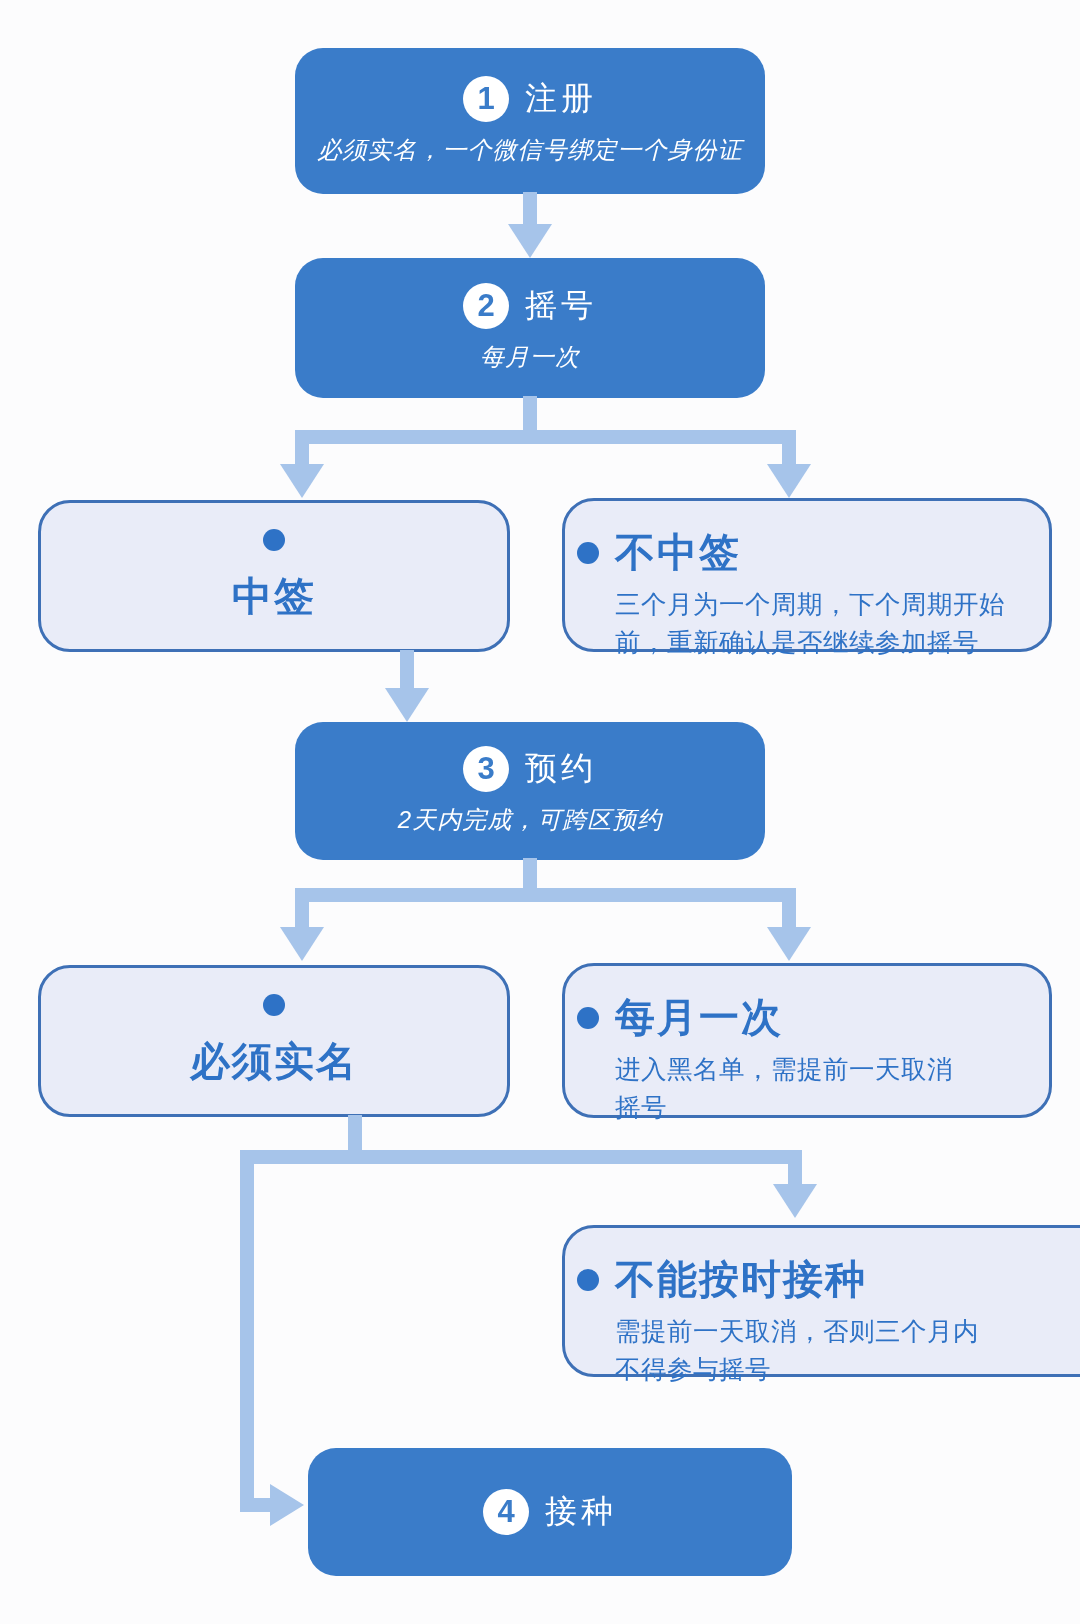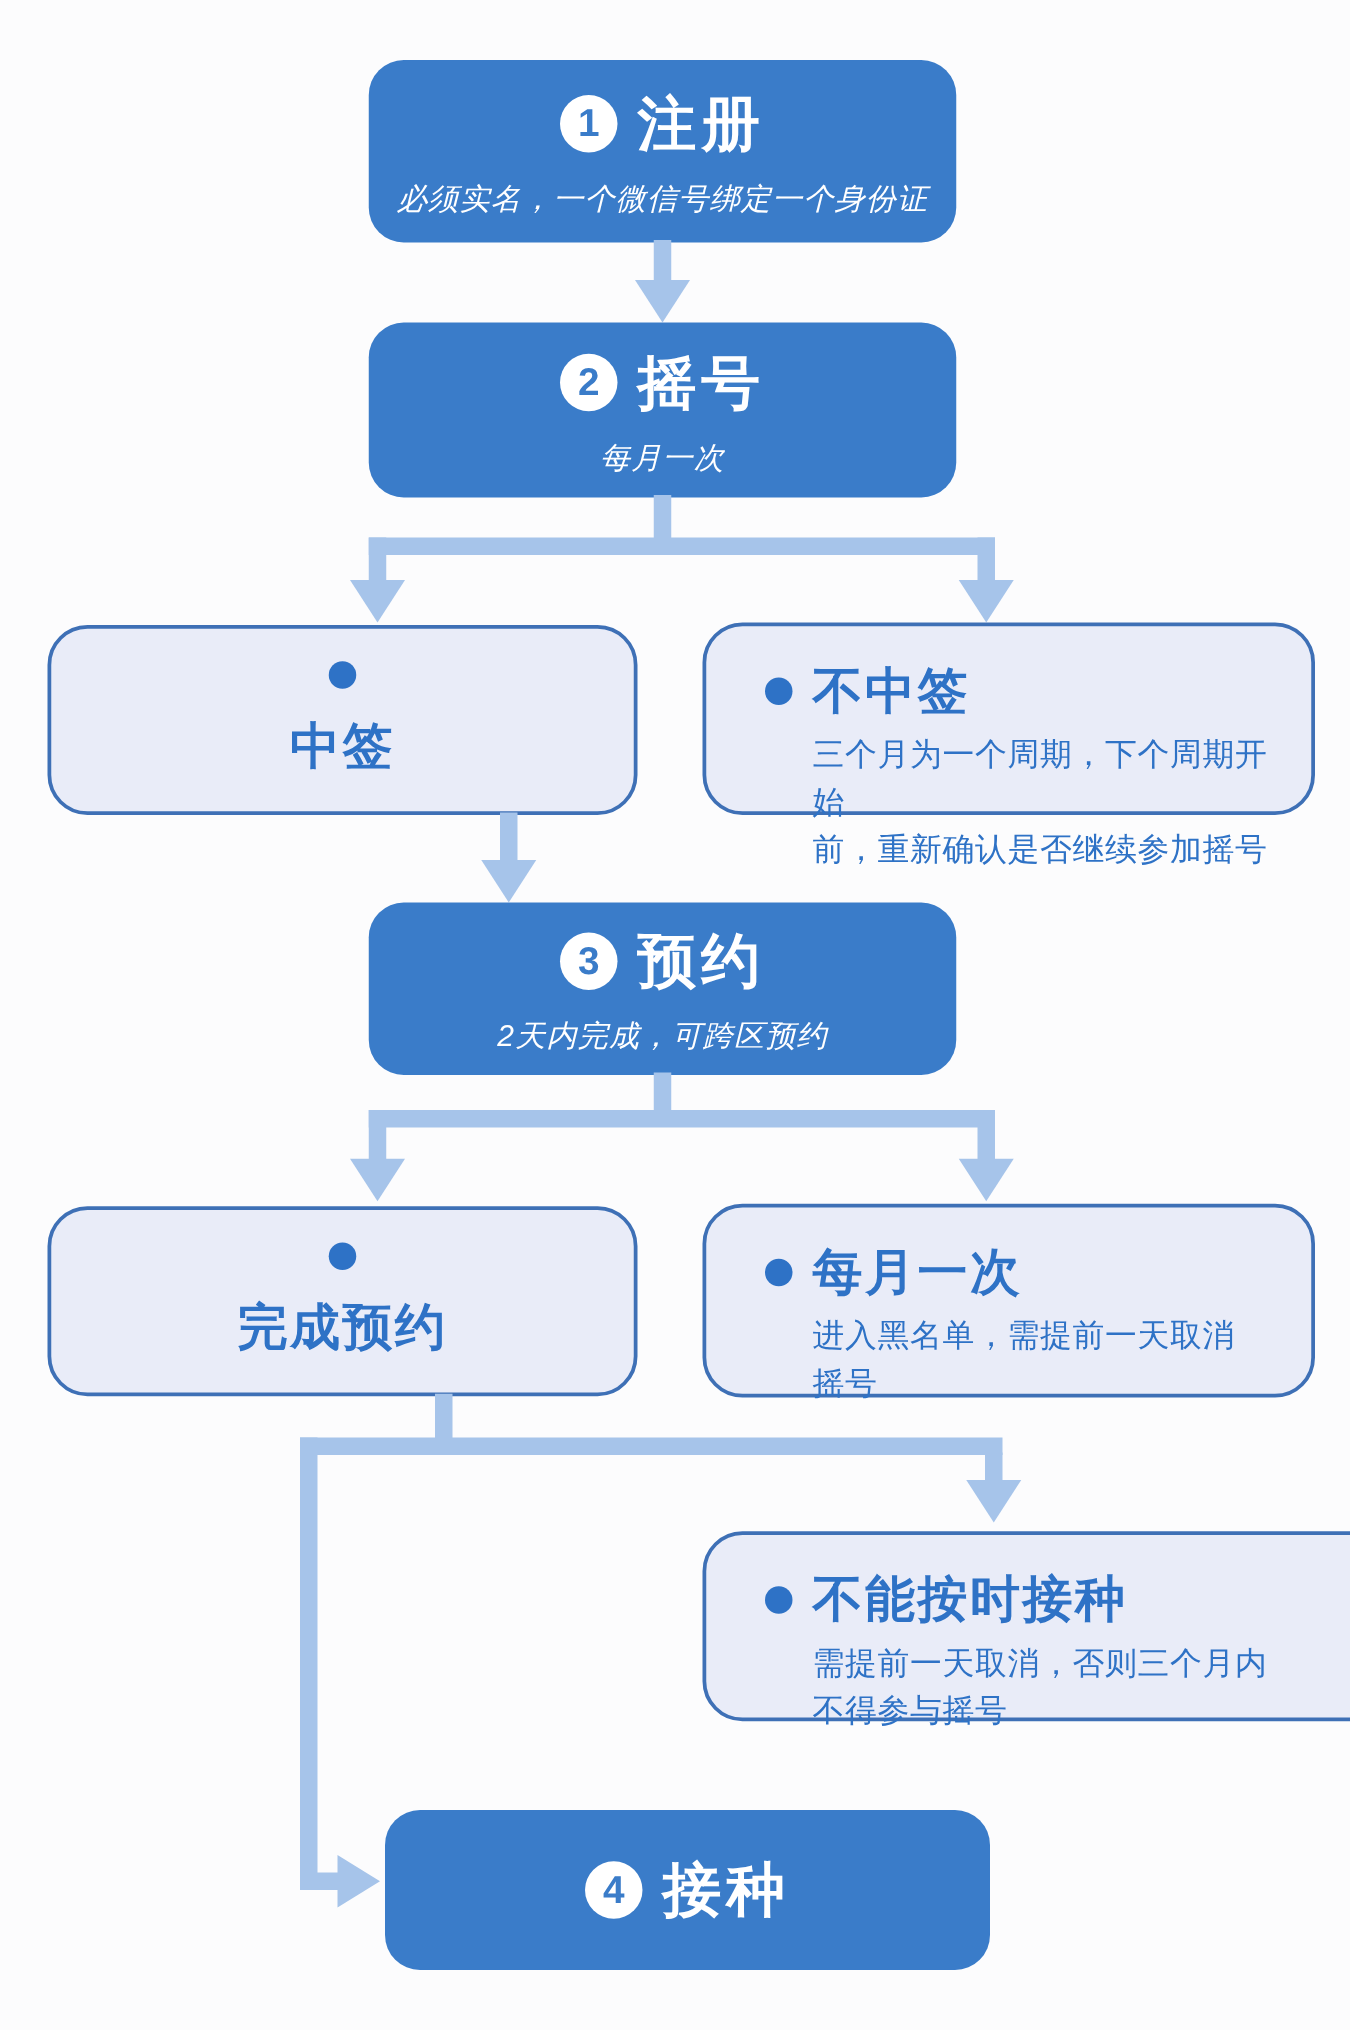--- a/index.html
+++ b/index.html
@@ -23,31 +23,31 @@
     position:absolute;background:var(--box-blue);color:var(--box-text);
     border-radius:28px;display:flex;flex-direction:column;
     align-items:center;justify-content:center;gap:12px;text-align:center;
   }
   .step-title-row{display:flex;align-items:center;justify-content:center;gap:16px;}
   .step-num{
     width:46px;height:46px;border-radius:50%;background:#ffffff;color:var(--box-blue);
     font-size:31px;font-weight:bold;display:inline-flex;align-items:center;justify-content:center;
     flex:none;
   }
-  .step-title{font-size:47px;font-weight:bold;letter-spacing:4px;}
+  .step-title{font-size:32px;font-weight:normal;letter-spacing:4px;}
   .step-sub{font-size:24px;letter-spacing:1px;font-style:italic;}
   .step-sub.small{font-size:22.5px;letter-spacing:0;}
   
   .outcome-box{
     position:absolute;background:var(--light-fill);
     border:3px solid var(--light-border);border-radius:32px;
     color:var(--accent-text);box-sizing:border-box;
   }
   .outcome-center{display:flex;align-items:center;justify-content:center;gap:18px;flex-direction:column;}
-  .outcome-detail{padding:24px 24px 0 47px;}
+  .outcome-detail{padding:24px 24px 0 12px;}
   .outcome-title-row{display:flex;align-items:center;gap:16px;}
   .bullet{width:22px;height:22px;border-radius:50%;background:var(--accent-text);flex:none;}
   .outcome-title{font-size:40px;font-weight:bold;letter-spacing:2px;}
   .outcome-desc{
     font-size:25.5px;line-height:38px;margin-left:38px;margin-top:5px;
     white-space:pre-line;letter-spacing:0.5px;
   }
   
   .cbar{position:absolute;background:var(--connector);}
   .arrow-down{
@@ -125,21 +125,21 @@
 
   <div class="cbar" style="left:523px;top:858px;width:14px;height:34px"></div>
   <div class="cbar" style="left:295px;top:888px;width:501px;height:14px"></div>
   <div class="cbar" style="left:295px;top:888px;width:14px;height:41px"></div>
   <div class="arrow-down" style="left:280px;top:927px"></div>
   <div class="cbar" style="left:782px;top:888px;width:14px;height:41px"></div>
   <div class="arrow-down" style="left:767px;top:927px"></div>
 
   <div class="outcome-box outcome-center" style="left:38px;top:965px;width:472px;height:152px">
     <span class="bullet"></span>
-    <span class="outcome-title">完成预约</span>
+    <span class="outcome-title">必须实名</span>
   </div>
 
   <div class="outcome-box outcome-detail" style="left:562px;top:963px;width:490px;height:155px">
     <div class="outcome-title-row">
       <span class="bullet"></span>
       <span class="outcome-title">每月一次</span>
     </div>
     <div class="outcome-desc">进入黑名单，需提前一天取消
 摇号</div>
   </div>

